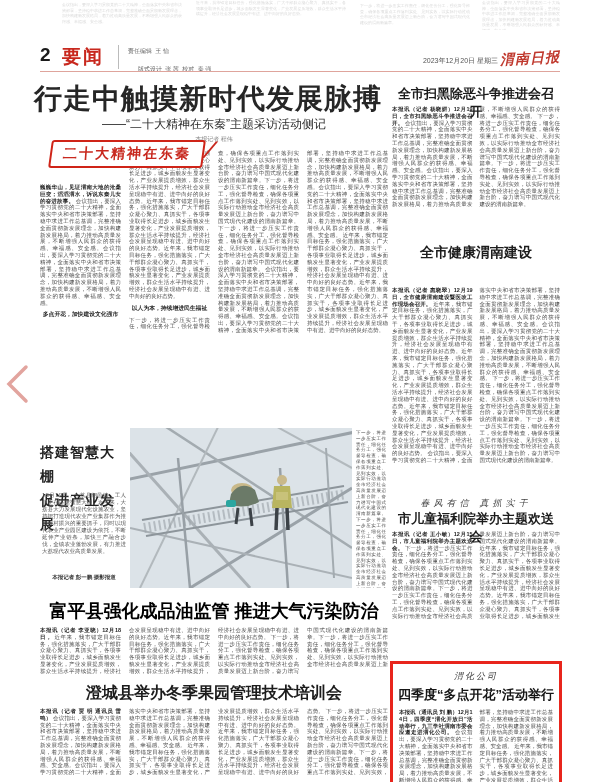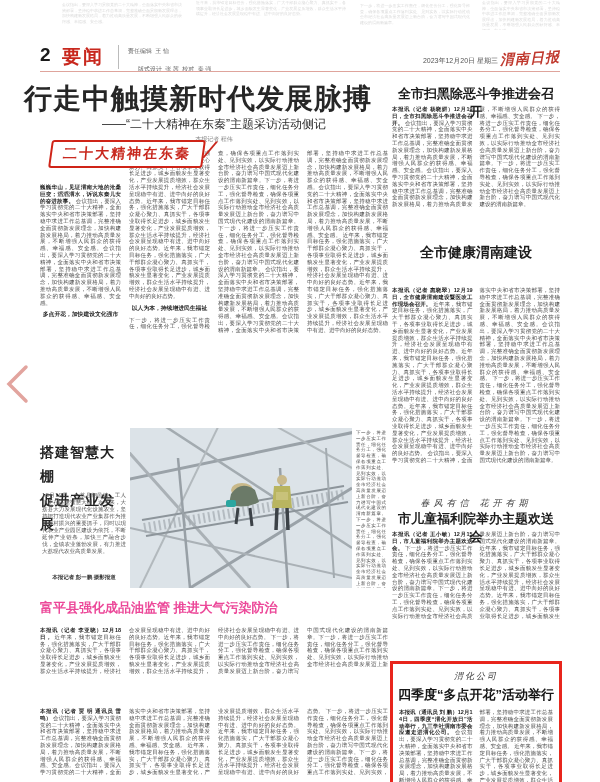--- a/index.html
+++ b/index.html
@@ -18,21 +18,21 @@
   .masthead{position:absolute;right:0;top:6px;font-size:14px;font-weight:bold;color:#c0392e;
             font-family:"DejaVu Serif","Liberation Serif",serif;font-style:italic;transform:rotate(-3deg);letter-spacing:1px;}
   .hdr-rule{position:absolute;left:40px;top:71px;width:520px;height:1px;background:#dfa49c;}
   
   .bt{font-size:5.5px;line-height:6.8px;color:#4a4a4a;text-align:justify;word-break:break-all;overflow:hidden;}
   .cols4{column-count:4;column-gap:8px;}
   .cols2{column-count:2;column-gap:7px;}
   .lead{font-weight:bold;color:#1f1f1f;}
   .crosshead{font-weight:bold;text-align:center;margin:5px 0;color:#1f1f1f;font-size:5.8px;line-height:7px;}
   
-  .h-main{position:absolute;left:24px;top:80px;width:348px;text-align:center;font-size:28px;
+  .h-main{position:absolute;left:34px;top:80px;width:348px;text-align:center;font-size:28px;
           font-weight:bold;color:#262626;letter-spacing:1px;}
   .h-sub{position:absolute;left:40px;top:116px;width:348px;text-align:center;font-size:12px;color:#2e2e2e;}
   .h-by{position:absolute;left:40px;top:135px;width:348px;text-align:center;font-size:6px;color:#888;}
   .main-body{position:absolute;left:40px;top:150px;width:348px;height:268px;}
   .banner{position:absolute;left:50px;top:140px;width:150px;height:24px;border:2px solid #cf2418;
           border-radius:3px;transform:skewX(-8deg);display:flex;align-items:center;justify-content:center;
           background:#fff;z-index:3;}
   .banner span{font-size:14px;font-weight:bold;color:#c8281e;letter-spacing:2px;transform:skewX(4deg);}
   .banner-slash{position:absolute;left:208px;top:136px;font-size:24px;font-weight:bold;color:#c8281e;
           transform:skewX(-12deg);z-index:3;}
@@ -40,21 +40,21 @@
   
   .pf-title{position:absolute;left:40px;top:440px;width:86px;font-size:14px;line-height:24px;
             font-weight:bold;color:#222;text-align:left;letter-spacing:1px;}
   .pf-cap{position:absolute;left:42px;top:492px;width:84px;height:80px;font-size:5.5px;line-height:7px;
           color:#555;text-align:justify;word-break:break-all;overflow:hidden;
           font-family:"DejaVu Serif","Liberation Serif",serif;}
   .pf-credit{position:absolute;left:42px;top:574px;width:84px;font-size:5.5px;font-weight:bold;color:#333;text-align:center;}
   .photo{position:absolute;left:130px;top:428px;width:222px;height:160px;background:#dce3e8;overflow:hidden;}
   .side-col{position:absolute;left:356px;top:430px;width:30px;height:158px;font-size:4.5px;line-height:5.8px;}
   
-  .h-fuping{position:absolute;left:40px;top:599px;width:348px;font-size:13px;font-weight:bold;color:#ec4899;}
+  .h-fuping{position:absolute;left:40px;top:599px;width:348px;text-align:center;font-size:18px;font-weight:bold;color:#000000;}
   .fuping-body{position:absolute;left:40px;top:627px;width:348px;height:52px;}
   .h-cheng{position:absolute;left:40px;top:683px;width:348px;text-align:center;font-size:16px;font-weight:bold;color:#1c1c1c;}
   .cheng-body{position:absolute;left:40px;top:708px;width:348px;height:74px;}
   
   .h-r1{position:absolute;left:392px;top:85px;width:168px;text-align:center;font-size:13px;font-weight:bold;color:#1c1c1c;}
   .r1-body{position:absolute;left:392px;top:106px;width:168px;height:128px;}
   .h-r2{position:absolute;left:392px;top:243px;width:168px;text-align:center;font-size:14px;line-height:19px;font-weight:bold;color:#1c1c1c;}
   .r2-body{position:absolute;left:392px;top:287px;width:168px;height:202px;}
   .r3-kicker{position:absolute;left:392px;top:497px;width:168px;text-align:center;font-size:9px;color:#444;
              letter-spacing:4px;font-family:"DejaVu Serif","Liberation Serif",serif;font-style:italic;}
@@ -155,20 +155,21 @@
     <span>下一步，将进一步压实工作责任，细化任务分工，强化督导检查，确保各项重点工作落到实处、见到实效，以实际行动推动全市经济社会高质量发展迈上新台阶，奋力谱写中国式现代化建设的渭南新篇章。下一步，将进一步压实工作责任，细化任务分工，强化督导检查，确保各项重点工作落到实处、见到实效，以实际行动推动全市经济社会高质量发展迈上新台阶，奋力谱写中国式现代化建设的渭南新篇章。下一步，将进一步压实工作责任，细化任务分工，强化督导检查，确保各项重点工作落到实处、见到实效，以实际行动推动全市经济社会高质量发展迈上新台阶，奋力谱写中国式现代化建设的渭南新篇章。</span>
   </div>
 
   <div class="h-fuping">富平县强化成品油监管 推进大气污染防治</div>
   <div class="fuping-body bt cols4">
     <span class="lead">本报讯（记者 李亚晓）12月18日，</span>
     <span>近年来，我市锚定目标任务，强化措施落实，广大干部群众凝心聚力、真抓实干，各项事业取得长足进步，城乡面貌发生显著变化，产业发展提质增效，群众生活水平持续提升，经济社会发展呈现稳中有进、进中向好的良好态势。近年来，我市锚定目标任务，强化措施落实，广大干部群众凝心聚力、真抓实干，各项事业取得长足进步，城乡面貌发生显著变化，产业发展提质增效，群众生活水平持续提升，经济社会发展呈现稳中有进、进中向好的良好态势。</span>
     <span>下一步，将进一步压实工作责任，细化任务分工，强化督导检查，确保各项重点工作落到实处、见到实效，以实际行动推动全市经济社会高质量发展迈上新台阶，奋力谱写中国式现代化建设的渭南新篇章。下一步，将进一步压实工作责任，细化任务分工，强化督导检查，确保各项重点工作落到实处、见到实效，以实际行动推动全市经济社会高质量发展迈上新台阶，奋力谱写中国式现代化建设的渭南新篇章。</span>
   </div>
 
+  <div class="h-cheng">澄城县举办冬季果园管理技术培训会</div>
   <div class="cheng-body bt cols4">
     <span class="lead">本报讯（记者 贾 明 通讯员 雷 鸣）</span>
     <span>会议指出，要深入学习贯彻党的二十大精神，全面落实中央和省市决策部署，坚持稳中求进工作总基调，完整准确全面贯彻新发展理念，加快构建新发展格局，着力推动高质量发展，不断增强人民群众的获得感、幸福感、安全感。会议指出，要深入学习贯彻党的二十大精神，全面落实中央和省市决策部署，坚持稳中求进工作总基调，完整准确全面贯彻新发展理念，加快构建新发展格局，着力推动高质量发展，不断增强人民群众的获得感、幸福感、安全感。</span>
     <span>近年来，我市锚定目标任务，强化措施落实，广大干部群众凝心聚力、真抓实干，各项事业取得长足进步，城乡面貌发生显著变化，产业发展提质增效，群众生活水平持续提升，经济社会发展呈现稳中有进、进中向好的良好态势。近年来，我市锚定目标任务，强化措施落实，广大干部群众凝心聚力、真抓实干，各项事业取得长足进步，城乡面貌发生显著变化，产业发展提质增效，群众生活水平持续提升，经济社会发展呈现稳中有进、进中向好的良好态势。</span>
     <span>下一步，将进一步压实工作责任，细化任务分工，强化督导检查，确保各项重点工作落到实处、见到实效，以实际行动推动全市经济社会高质量发展迈上新台阶，奋力谱写中国式现代化建设的渭南新篇章。下一步，将进一步压实工作责任，细化任务分工，强化督导检查，确保各项重点工作落到实处、见到实效，以实际行动推动全市经济社会高质量发展迈上新台阶，奋力谱写中国式现代化建设的渭南新篇章。</span>
   </div>
 
   <div class="h-r1">全市扫黑除恶斗争推进会召开</div>
   <div class="r1-body bt cols2">
     <span class="lead">本报讯（记者 杨晓妍）12月19日，全市扫黑除恶斗争推进会召开。</span>
@@ -179,21 +180,21 @@
   <div class="h-r2">
     <span>全市健康渭南建设</span><br>
   </div>
   <div class="r2-body bt cols2">
     <span class="lead">本报讯（记者 惠晓翠）12月19日，全市健康渭南建设暨医改工作现场会召开。</span>
     <span>近年来，我市锚定目标任务，强化措施落实，广大干部群众凝心聚力、真抓实干，各项事业取得长足进步，城乡面貌发生显著变化，产业发展提质增效，群众生活水平持续提升，经济社会发展呈现稳中有进、进中向好的良好态势。近年来，我市锚定目标任务，强化措施落实，广大干部群众凝心聚力、真抓实干，各项事业取得长足进步，城乡面貌发生显著变化，产业发展提质增效，群众生活水平持续提升，经济社会发展呈现稳中有进、进中向好的良好态势。近年来，我市锚定目标任务，强化措施落实，广大干部群众凝心聚力、真抓实干，各项事业取得长足进步，城乡面貌发生显著变化，产业发展提质增效，群众生活水平持续提升，经济社会发展呈现稳中有进、进中向好的良好态势。</span>
     <span>会议指出，要深入学习贯彻党的二十大精神，全面落实中央和省市决策部署，坚持稳中求进工作总基调，完整准确全面贯彻新发展理念，加快构建新发展格局，着力推动高质量发展，不断增强人民群众的获得感、幸福感、安全感。会议指出，要深入学习贯彻党的二十大精神，全面落实中央和省市决策部署，坚持稳中求进工作总基调，完整准确全面贯彻新发展理念，加快构建新发展格局，着力推动高质量发展，不断增强人民群众的获得感、幸福感、安全感。</span>
     <span>下一步，将进一步压实工作责任，细化任务分工，强化督导检查，确保各项重点工作落到实处、见到实效，以实际行动推动全市经济社会高质量发展迈上新台阶，奋力谱写中国式现代化建设的渭南新篇章。下一步，将进一步压实工作责任，细化任务分工，强化督导检查，确保各项重点工作落到实处、见到实效，以实际行动推动全市经济社会高质量发展迈上新台阶，奋力谱写中国式现代化建设的渭南新篇章。</span>
   </div>
 
-  <div class="r3-kicker">春风有信 花开有期</div>
+  <div class="r3-kicker">春风有信 真抓实干</div>
   <div class="h-r3">市儿童福利院举办主题欢送会</div>
   <div class="r3-body bt cols2">
     <span class="lead">本报讯（记者 王小敏）12月15日，市儿童福利院举办主题欢送会。</span>
     <span>下一步，将进一步压实工作责任，细化任务分工，强化督导检查，确保各项重点工作落到实处、见到实效，以实际行动推动全市经济社会高质量发展迈上新台阶，奋力谱写中国式现代化建设的渭南新篇章。下一步，将进一步压实工作责任，细化任务分工，强化督导检查，确保各项重点工作落到实处、见到实效，以实际行动推动全市经济社会高质量发展迈上新台阶，奋力谱写中国式现代化建设的渭南新篇章。</span>
     <span>近年来，我市锚定目标任务，强化措施落实，广大干部群众凝心聚力、真抓实干，各项事业取得长足进步，城乡面貌发生显著变化，产业发展提质增效，群众生活水平持续提升，经济社会发展呈现稳中有进、进中向好的良好态势。近年来，我市锚定目标任务，强化措施落实，广大干部群众凝心聚力、真抓实干，各项事业取得长足进步，城乡面貌发生显著变化，产业发展提质增效，群众生活水平持续提升，经济社会发展呈现稳中有进、进中向好的良好态势。</span>
   </div>
 
   <div class="redbox">
     <div class="rb-kicker">渭化公司</div>
     <div class="h-rb">四季度“多点开花”活动举行</div>

